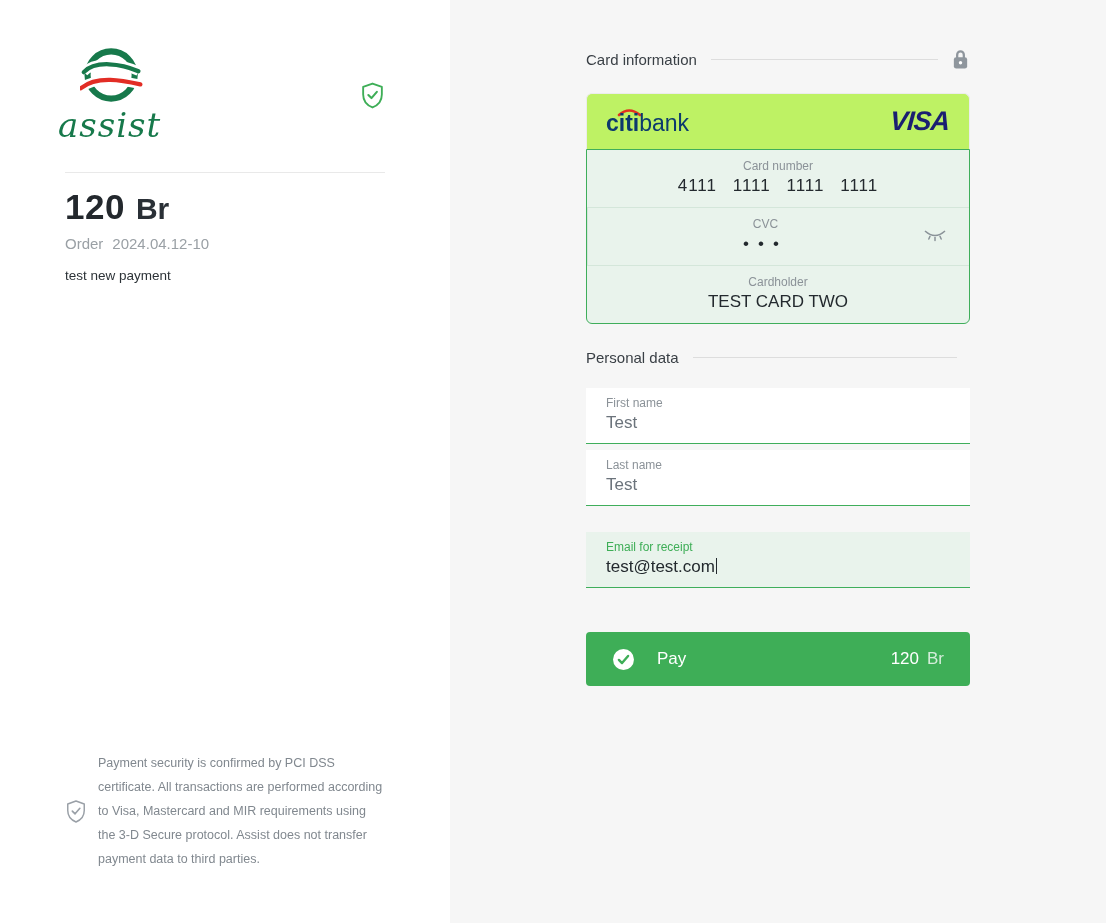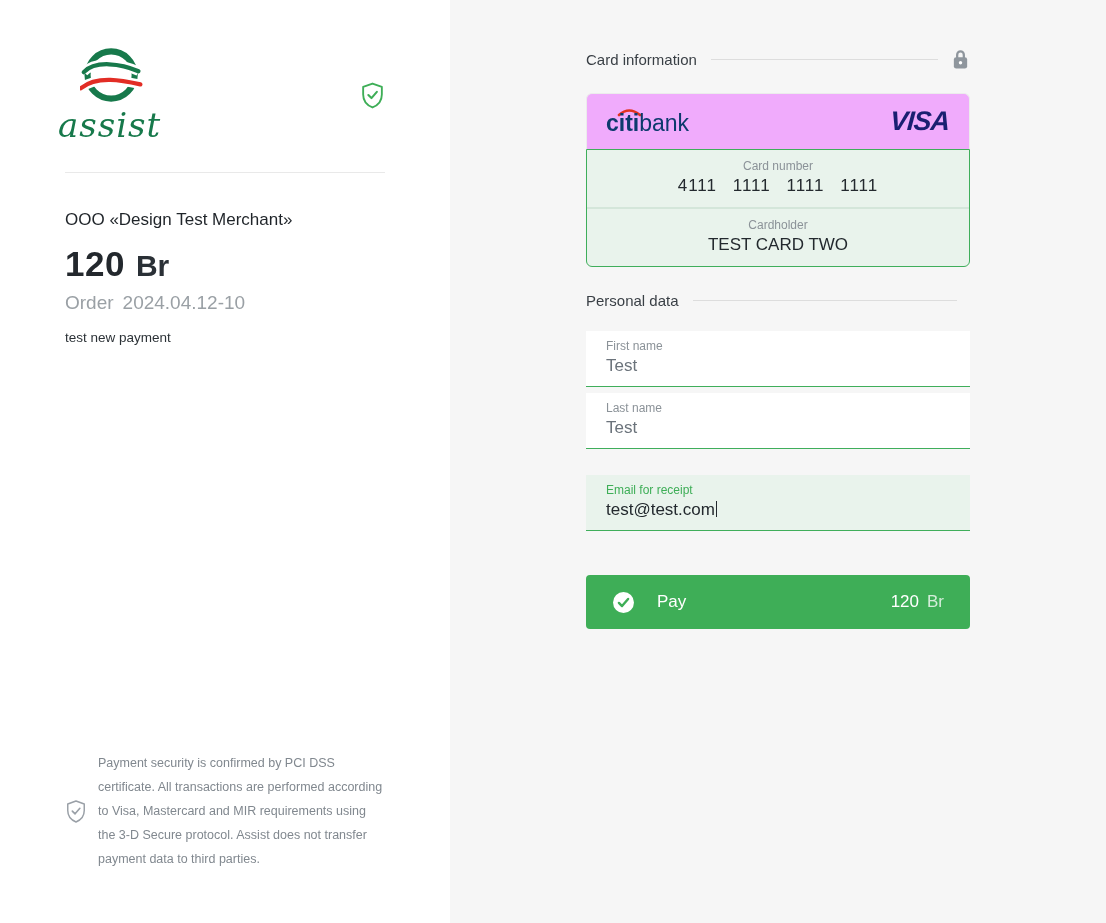--- a/index.html
+++ b/index.html
@@ -27,38 +27,38 @@
     font-size: 34px;
     color: #17794b;
     margin-left: -7px;
     letter-spacing: 1px;
   }
   .sidebar-divider { border: none; border-top: 1px solid #e9e9e9; margin: 27px 0 0 0; }
   .merchant-name { margin-top: 37px; font-size: 17px; color: #1f2429; }
   .amount-line { margin-top: 14px; display: flex; align-items: baseline; gap: 11px; }
   .amount-value { font-size: 35px; font-weight: 700; color: #23282d; letter-spacing: 0.5px; }
   .amount-currency { font-size: 30px; font-weight: 700; color: #2a3036; }
-  .order-line { margin-top: 8px; font-size: 19px; color: #9aa0a5; display: flex; gap: 9px; align-items: flex-end; }
+  .order-line { margin-top: 8px; font-size: 15px; color: #9aa0a5; display: flex; gap: 9px; align-items: flex-end; }
   .order-comment { margin-top: 16px; font-size: 13.5px; color: #2c3237; }
   .sidebar-footer { margin-top: auto; display: flex; align-items: center; gap: 11px; }
   .sidebar-footer p {
     font-size: 12.5px; line-height: 24px; color: #81888f; width: 296px;
   }
 
   
   .panel { flex: 1; background: #f6f6f6; display: flex; justify-content: center; }
   .form { width: 384px; margin-top: 48px; }
 
   .section-header { display: flex; align-items: center; margin-bottom: 22px; }
   .section-title { font-size: 15px; color: #393f45; white-space: nowrap; }
   .section-rule { flex: 1; height: 1px; background: #dddddd; margin: 0 13px 0 14px; }
 
   
   .card-logos {
-    background: #f0abfc;
+    background: #bef264;
     border: 1px solid #ececec;
     border-bottom: none;
     border-radius: 6px 6px 0 0;
     height: 56px;
     display: flex; align-items: center; justify-content: space-between;
     padding: 0 20px 0 19px;
   }
   .visa-logo {
     font-size: 27px; font-weight: 800; font-style: italic;
     color: #1a1f71; letter-spacing: -1px; transform: skewX(-4deg);
@@ -138,21 +138,20 @@
       <span>
         <svg width="25" height="27" viewBox="0 0 24 26">
           <path d="M12 1.5 L21 4.8 V12 C21 18.2 17.2 22.4 12 24.5 C6.8 22.4 3 18.2 3 12 V4.8 Z" fill="none" stroke="#3eae57" stroke-width="1.8" stroke-linejoin="round"></path>
           <path d="M8 12.5 L11 15.5 L16.2 9.5" fill="none" stroke="#3eae57" stroke-width="2" stroke-linecap="round" stroke-linejoin="round"></path>
         </svg>
       </span>
     </div>
 
     <hr class="sidebar-divider">
 
-    <div class="merchant-name">OOO «Design Test Merchant»</div>
 
     <div class="amount-line">
       <span class="amount-value">120</span>
       <span class="amount-currency">Br</span>
     </div>
 
     <div class="order-line">
       <span>Order</span>
       <span>2024.04.12-10</span>
     </div>
@@ -196,20 +195,34 @@
           <span class="visa-logo">VISA</span>
         </div>
 
         <div class="card-fields">
           <div class="cfield">
             <div class="flabel">Card number</div>
             <div class="fvalue card-number-value">4111 1111 1111 1111</div>
           </div>
 
           <div class="exp-cvc-row">
+            <div class="cfield cvc-cell">
+              <div class="cvc-inner">
+                <div class="flabel">CVC</div>
+                <div class="fvalue cvc-dots">•••</div>
+              </div>
+              <span class="eye-icon">
+                <svg width="24" height="17" viewBox="0 0 24 17">
+                  <path d="M2 4 Q12 13 22 4" fill="none" stroke="#8a9298" stroke-width="1.5"></path>
+                  <path d="M7 9.2 L5.8 12" fill="none" stroke="#8a9298" stroke-width="1.5" stroke-linecap="round"></path>
+                  <path d="M12 10.4 L12 13.4" fill="none" stroke="#8a9298" stroke-width="1.5" stroke-linecap="round"></path>
+                  <path d="M17 9.2 L18.2 12" fill="none" stroke="#8a9298" stroke-width="1.5" stroke-linecap="round"></path>
+                </svg>
+              </span>
+            </div>
           </div>
 
           <div class="cfield cardholder-field">
             <div class="flabel">Cardholder</div>
             <div class="fvalue">TEST CARD TWO</div>
           </div>
         </div>
       </div>
 
       <div class="section-header personal-header">

